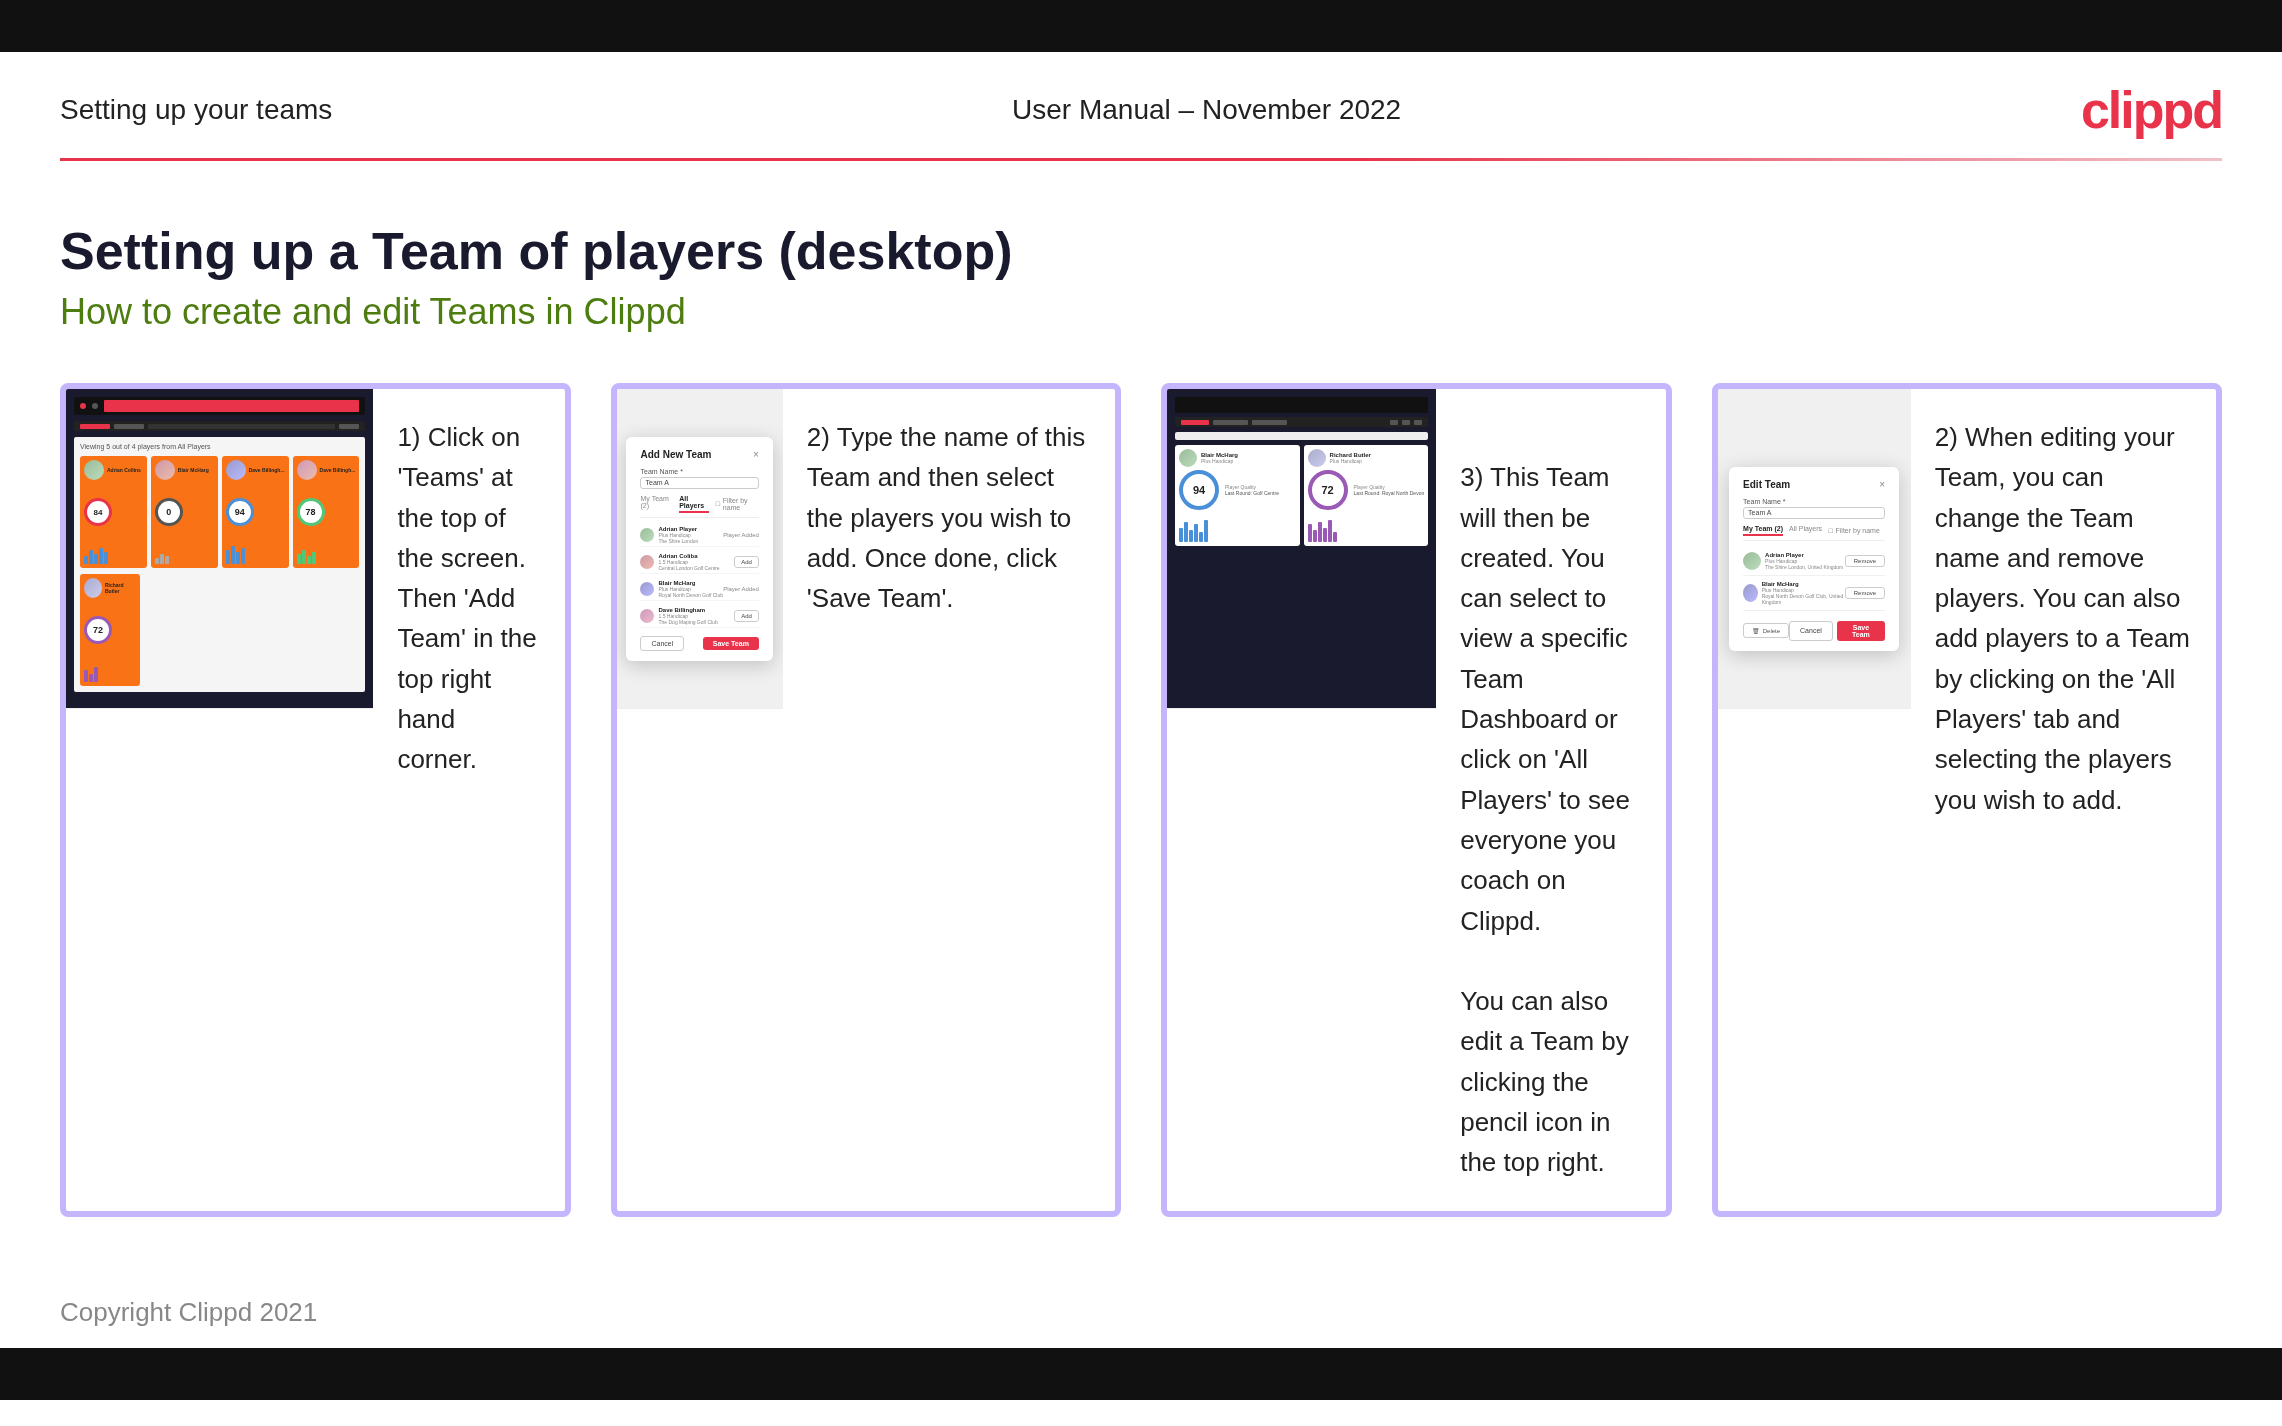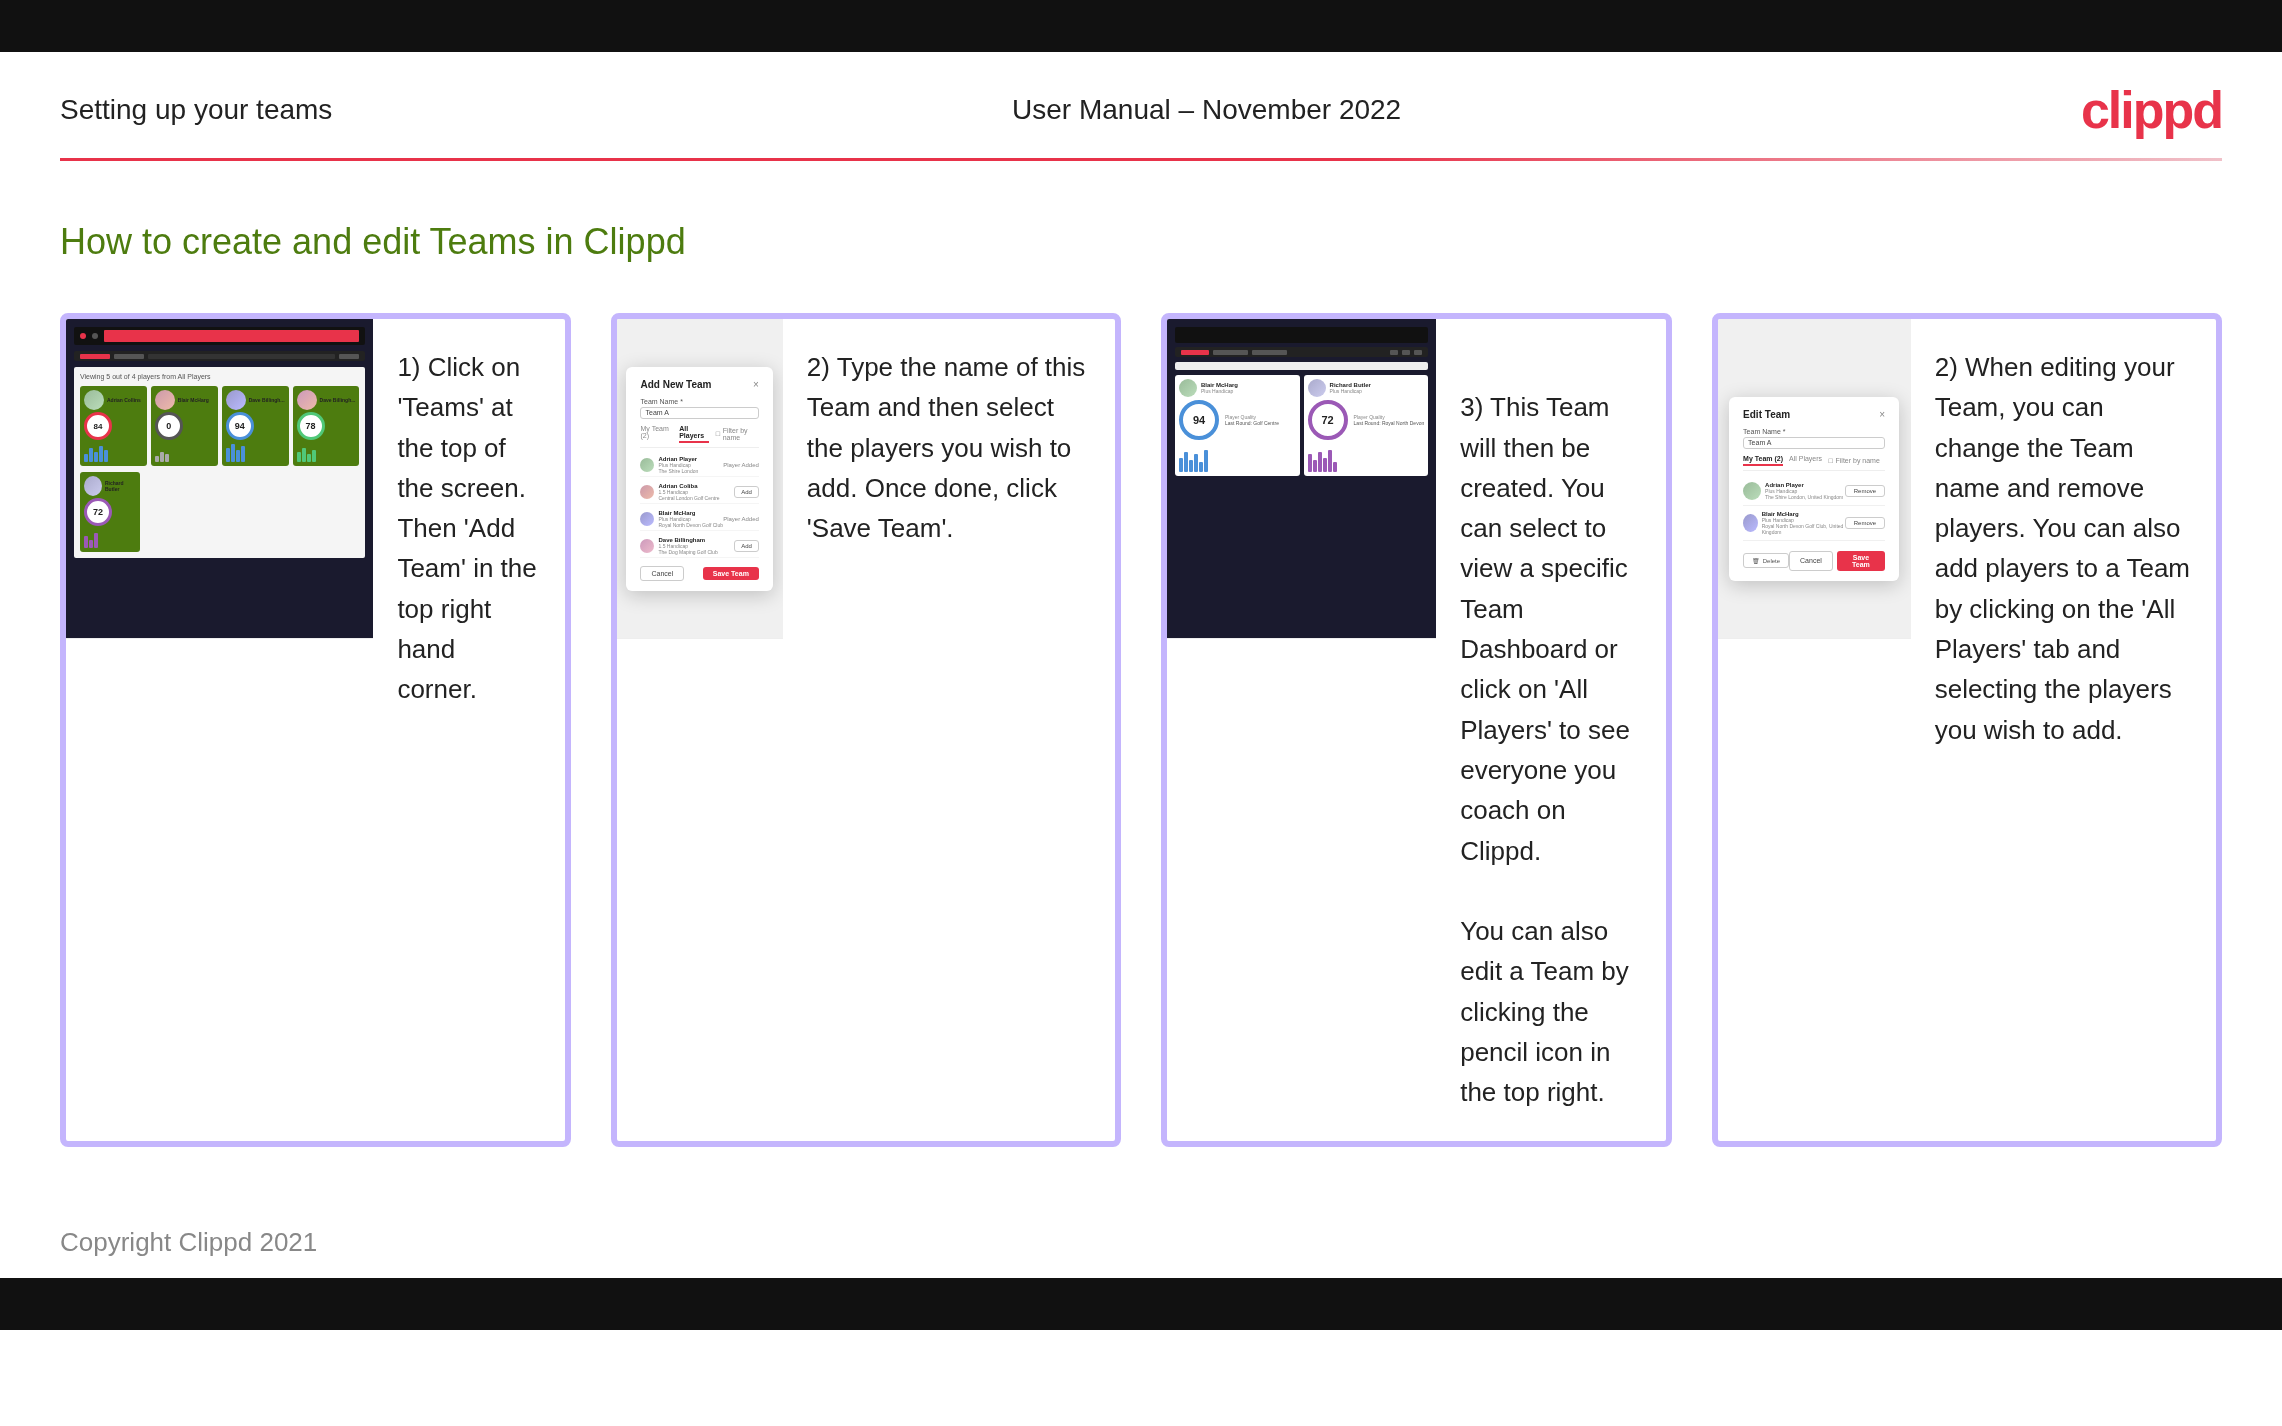--- a/index.html
+++ b/index.html
@@ -104,26 +104,26 @@
       border-radius: 2px;
       margin-bottom: 6px;
       display: flex;
       align-items: center;
       padding: 0 6px;
       gap: 6px;
     }
     .dash-dot { width: 6px; height: 6px; border-radius: 50%; }
     .dash-nav { background: #e8334a; flex: 1; height: 12px; border-radius: 1px; }
     .player-card-mini {
-      background: #4d7c0f;
+      background: #f97316;
       border-radius: 3px;
       padding: 4px;
       display: flex;
       flex-direction: column;
-      gap: 2px;
+      gap: 18px;
     }
     .player-avatar-mini {
       width: 20px;
       height: 20px;
       border-radius: 50%;
       background: #ccc;
     }
     .score-circle {
       width: 28px;
       height: 28px;
@@ -405,20 +405,21 @@
 
 <div class="header">
   <span class="header-left">Setting up your teams</span>
   <span class="header-center">User Manual – November 2022</span>
   <span class="header-logo">clippd</span>
 </div>
 
 <div class="divider"></div>
 
 <div class="page-title-section">
+  <div class="page-title">Setting up a Team of players (desktop)</div>
   <div class="page-subtitle">How to create and edit Teams in Clippd</div>
 </div>
 
 <div class="cards-grid">
 
   <div class="card">
     <div class="card-screenshot">
       <div class="dashboard-mockup">
         <div class="dash-header">
           <div class="dash-dot" style="background:#e8334a;"></div>

